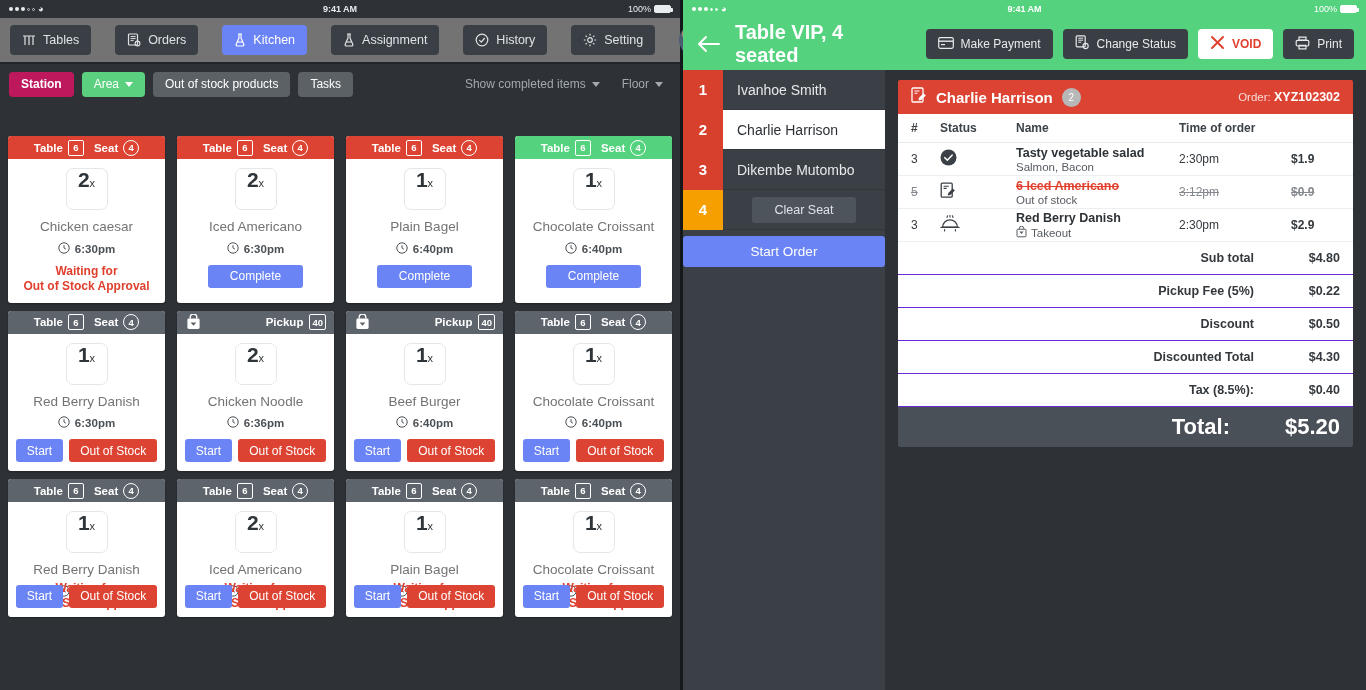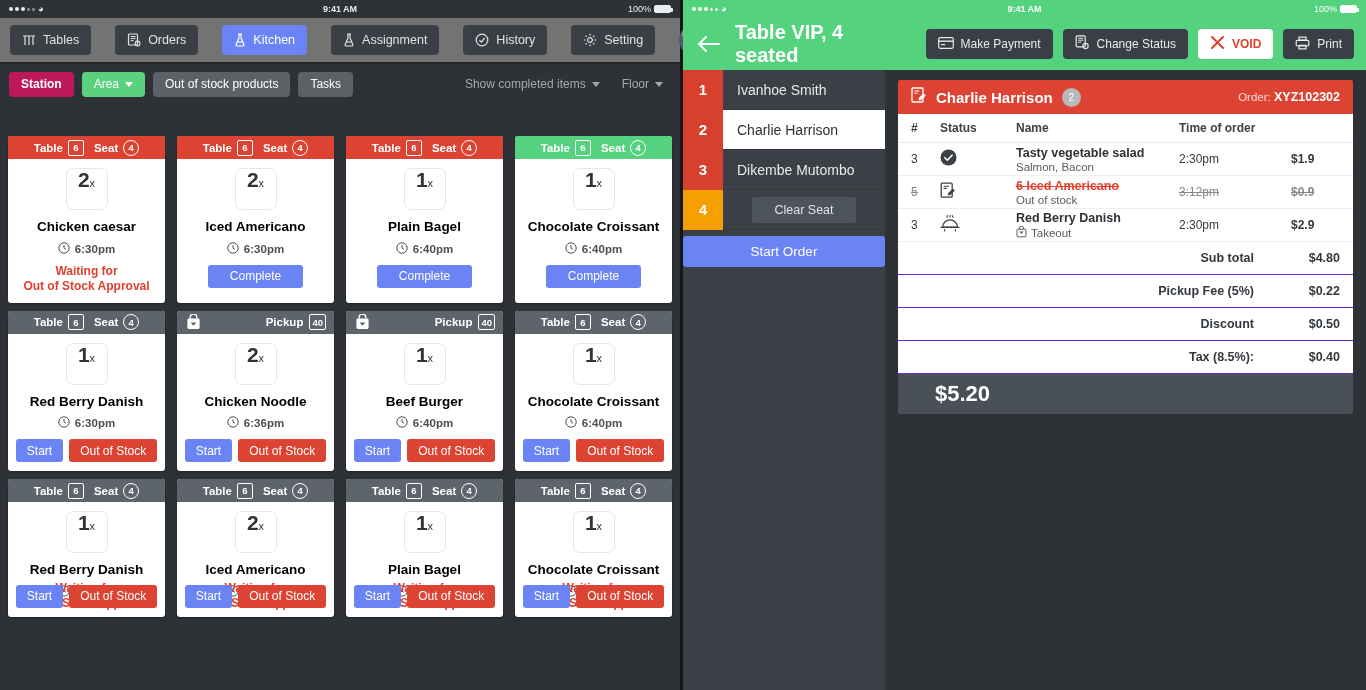--- a/index.html
+++ b/index.html
@@ -147,22 +147,22 @@
     position: relative;
   }
   .qty {
     width: 42px; height: 42px; border: 1px solid #e4e7ea; border-radius: 7px;
     display: flex; align-items: baseline; justify-content: center;
     color: #2f3438; margin-bottom: 9px;
   }
   .qty b { font-size: 21px; font-weight: bold; line-height: 1; }
   .qty i { font-size: 11px; font-style: normal; }
   .itemname {
-    font-size: 13.5px; color: #000000; text-align: center;
-    font-weight: 700; margin-bottom: 7px; line-height: 1.15;
+    font-size: 13.5px; color: #737373; text-align: center;
+    font-weight: 400; margin-bottom: 7px; line-height: 1.15;
   }
   .timerow {
     display: flex; align-items: center; gap: 5px;
     font-size: 11.5px; color: #4b5055; font-weight: bold;
   }
   .warn {
     color: #e0402e; font-size: 12px; font-weight: bold;
     text-align: center; line-height: 1.25; margin-top: 8px;
   }
   .actions { margin-top: 9px; display: flex; gap: 6px; position: relative; z-index: 2; }
@@ -953,24 +953,29 @@
             </div>
             <div class="totrow">
               <div class="tot-lbl">Pickup Fee (5%)</div>
               <div class="tot-val">$0.22</div>
             </div>
             <div class="totrow">
               <div class="tot-lbl">Discount</div>
               <div class="tot-val">$0.50</div>
             </div>
             <div class="totrow">
+              <div class="tot-lbl">Discounted Total</div>
+              <div class="tot-val">$4.30</div>
+            </div>
+            <div class="totrow">
               <div class="tot-lbl">Tax (8.5%):</div>
               <div class="tot-val">$0.40</div>
             </div>
           </div>
 
         <div class="grand">
+          <div class="tot-lbl">Total:</div>
           <div class="tot-val">$5.20</div>
         </div>
       </div>
     </div>
   </div>
 </div>
 
 </body></html>

